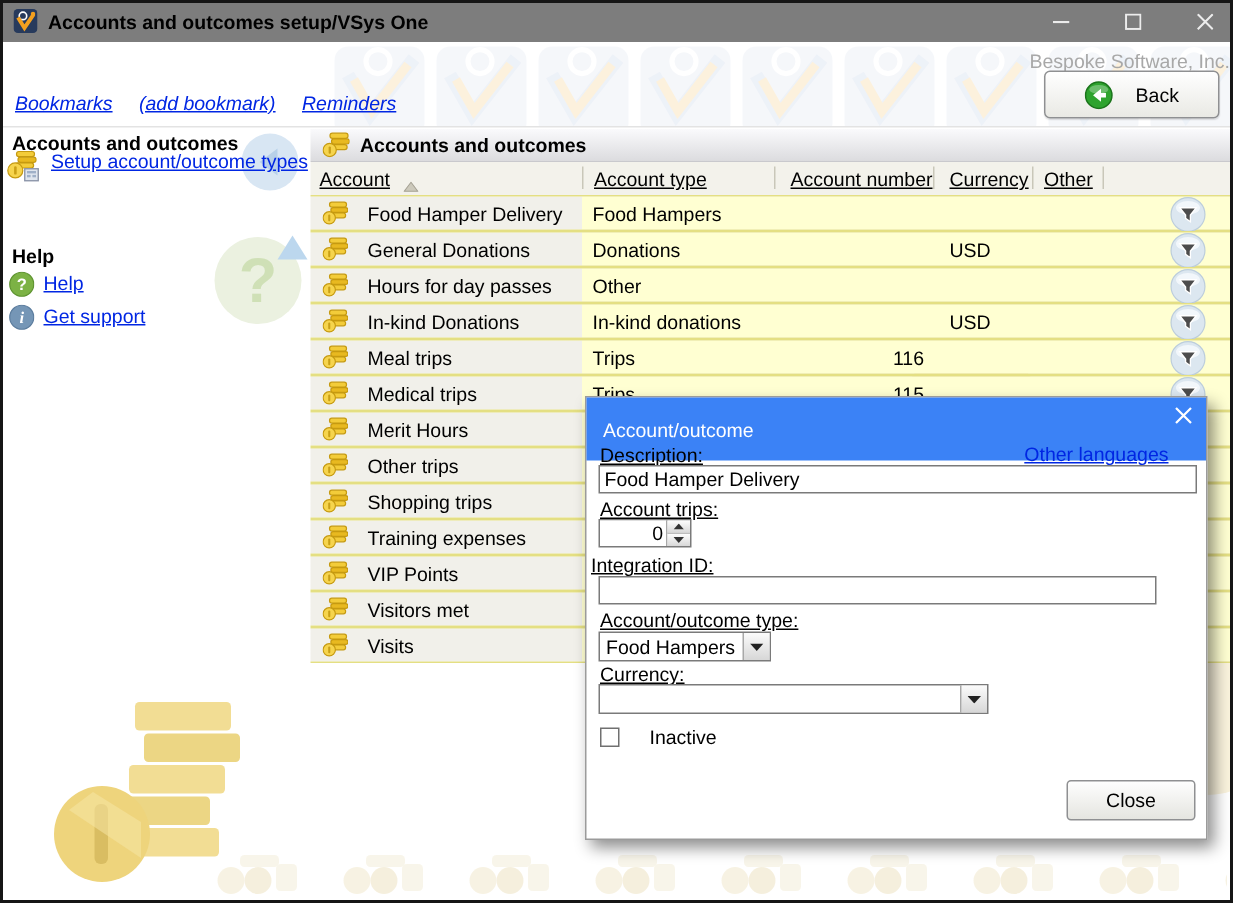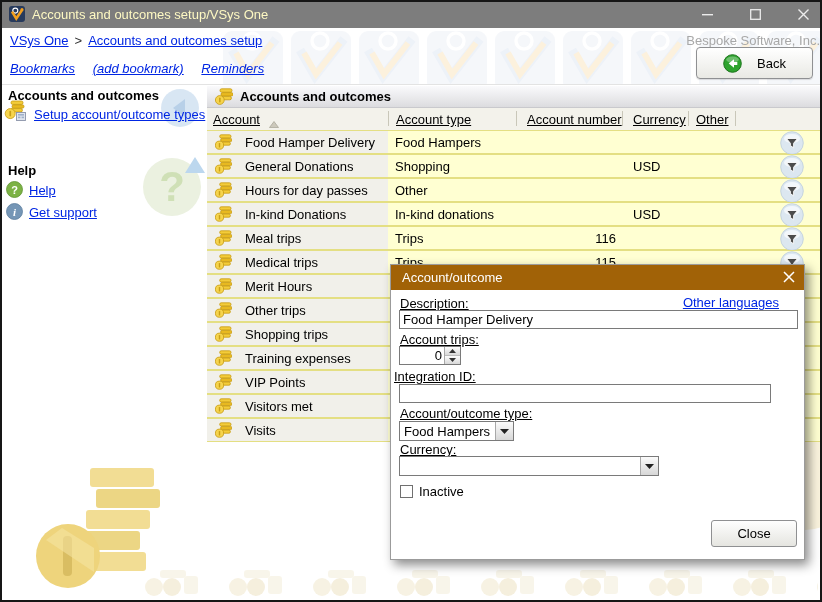--- a/index.html
+++ b/index.html
@@ -4,42 +4,42 @@
 <style>
   html,body{margin:0;padding:0;background:#555;}
   .window{position:relative;width:822px;height:602px;background:#fff;overflow:hidden;
           font-family:"Liberation Sans",sans-serif;font-size:13px;color:#000;}
   .frame{position:absolute;inset:0;border:2px solid #161616;pointer-events:none;z-index:120;}
 
   
   .titlebar{position:absolute;left:0;top:0;right:0;height:28px;background:#7d7d7d;z-index:60;
             display:flex;align-items:center;}
   .titlebar .appicon{margin-left:9px;display:flex;}
-  .titlebar .ttext{margin-left:7px;color:#fef9c3;font-size:13px;}
+  .titlebar .ttext{margin-left:7px;color:#000000;font-size:13px;font-weight:bold;}
   .winbtns{position:absolute;right:8px;top:0;height:28px;display:flex;align-items:center;gap:26px;}
   .winbtn{width:22px;height:22px;display:flex;align-items:center;justify-content:center;cursor:default;}
 
   
   .hline{position:absolute;left:0;top:84px;right:0;height:1px;background:#e3e3e3;z-index:3;}
   .banner-tiles{position:absolute;left:222px;top:30px;width:598px;height:54px;overflow:hidden;
                 display:flex;gap:6px;z-index:0;opacity:.55;}
   .breadcrumb{position:absolute;left:10px;top:33px;z-index:2;white-space:nowrap;}
   a.lnk{color:#0026e3;text-decoration:underline;cursor:pointer;}
   .crumb-sep{color:#333;margin:0 6px;text-decoration:none;}
   .company{position:absolute;right:2px;top:33px;color:#a8a8a8;z-index:2;white-space:nowrap;}
   .quicklinks{position:absolute;left:10px;top:61px;z-index:2;font-style:italic;white-space:nowrap;}
   .quicklinks a{margin-right:14px;}
   .back-btn{position:absolute;left:696px;top:47px;width:115px;height:30px;z-index:4;
             border:1px solid #8f9092;border-radius:4px;background:linear-gradient(#ffffff,#e9e9e4);
             display:flex;align-items:center;justify-content:center;gap:15px;font-size:13px;cursor:pointer;
             box-shadow:0 1px 1px rgba(0,0,0,.12);}
 
   
   .side-head{position:absolute;left:8px;font-weight:bold;z-index:2;}
-  .side-item{position:absolute;display:flex;align-items:flex-end;gap:6px;z-index:2;}
+  .side-item{position:absolute;display:flex;align-items:flex-start;gap:6px;z-index:2;}
   .wm-arrow{position:absolute;left:160px;top:88px;z-index:1;opacity:.8;}
   .wm-q{position:absolute;left:143px;top:158px;width:58px;height:58px;border-radius:50%;
         background:#ebf1e0;z-index:1;display:flex;align-items:center;justify-content:center;}
   .wm-q span{color:#cfe0b6;font-weight:bold;font-size:42px;line-height:1;}
   .wm-qtri{position:absolute;left:184px;top:156px;z-index:1;}
 
   
   .panel-header{position:absolute;left:207px;top:86px;right:0;height:22px;z-index:2;
                 background:linear-gradient(#fafafc,#dcdcdf);border-bottom:1px solid #c9c9cd;
                 display:flex;align-items:center;gap:7px;padding-left:8px;box-sizing:border-box;}
@@ -65,41 +65,41 @@
 
   
   .big-coins{position:absolute;left:28px;top:468px;z-index:1;}
   .bottom-coins{position:absolute;left:140px;top:570px;right:4px;height:26px;overflow:hidden;
                 display:flex;gap:26px;z-index:1;opacity:.5;}
 
   
   .dialog{position:absolute;left:390px;top:264px;width:415px;height:296px;background:#fff;
           border:1px solid #9b9b9b;box-sizing:border-box;z-index:50;
           box-shadow:4px 5px 10px rgba(0,0,0,.45);}
-  .dlg-title{position:absolute;left:0;top:0;right:0;height:25px;background:#a16207;color:#fff;
+  .dlg-title{position:absolute;left:0;top:0;right:0;height:42px;background:#3b82f6;color:#fff;
              display:flex;align-items:center;padding-left:11px;box-sizing:border-box;cursor:default;}
   .dlg-x{position:absolute;right:9px;top:6px;cursor:pointer;display:flex;}
   .dlg-lbl{position:absolute;white-space:nowrap;text-decoration:underline;}
   .dlg-input{position:absolute;height:19px;border:1px solid #7a7a7a;box-sizing:border-box;
              font-family:"Liberation Sans",sans-serif;font-size:13px;padding:0 3px;background:#fff;}
   .other-lang{position:absolute;right:25px;top:30px;}
   .spinner{position:absolute;left:8px;top:81px;width:62px;height:19px;border:1px solid #7a7a7a;
            box-sizing:border-box;display:flex;background:#fff;}
   .spinner input{flex:1;border:none;outline:none;text-align:right;font-size:13px;min-width:0;
                  font-family:"Liberation Sans",sans-serif;padding-right:2px;}
   .spin-btns{width:15px;display:flex;flex-direction:column;border-left:1px solid #a8a8a8;}
   .spin-btn{flex:1;display:flex;align-items:center;justify-content:center;
             background:linear-gradient(#fdfdfd,#d8d8d8);cursor:pointer;}
   .spin-btn + .spin-btn{border-top:1px solid #bdbdbd;}
   .combo{position:absolute;height:20px;border:1px solid #7a7a7a;box-sizing:border-box;background:#fff;
          display:flex;align-items:center;cursor:pointer;}
   .combo-val{flex:1;padding-left:4px;white-space:nowrap;overflow:hidden;}
   .combo-btn{width:17px;align-self:stretch;display:flex;align-items:center;justify-content:center;
              background:linear-gradient(#fbfbfb,#d7d7d7);border-left:1px solid #a8a8a8;}
-  .cbrow{position:absolute;left:9px;top:219px;display:flex;align-items:center;gap:6px;justify-content:flex-end;}
+  .cbrow{position:absolute;left:9px;top:219px;display:flex;align-items:center;gap:20px;justify-content:flex-end;}
   .cb{width:13px;height:13px;border:1px solid #707070;background:#fff;box-sizing:border-box;cursor:pointer;}
   .close-btn{position:absolute;left:320px;top:255px;width:86px;height:27px;border:1px solid #8f9092;
              border-radius:3px;background:linear-gradient(#fefefe,#e5e5e0);font-size:13px;
              font-family:"Liberation Sans",sans-serif;cursor:pointer;}
 </style>
 </head>
 <body>
 
 <div class="window">
 
@@ -183,23 +183,20 @@
     </svg>
       <svg width="62" height="62" viewBox="0 0 62 62" style="flex:none">
       <rect x="1" y="1" width="60" height="60" rx="9" fill="#eef1f7"></rect>
       <path d="M10 20 L25 46 L54 9" stroke="#e0e8f3" stroke-width="9" fill="none"></path>
       <path d="M14 23 L26 44 L50 13" stroke="#fbe7c2" stroke-width="6" fill="none"></path>
       <circle cx="30" cy="11" r="8" stroke="#ffffff" stroke-width="3.5" fill="none"></circle>
     </svg>
     </div>
   <div class="hline"></div>
 
-  <div class="breadcrumb">
-    <a class="lnk">VSys One</a><span class="crumb-sep">&gt;</span><a class="lnk">Accounts and outcomes setup</a>
-  </div>
   <div class="company">Bespoke Software, Inc.</div>
   <div class="quicklinks">
     <a class="lnk">Bookmarks</a>
     <a class="lnk">(add bookmark)</a>
     <a class="lnk">Reminders</a>
   </div>
   <div class="back-btn">
     <span style="display:flex">
       <svg width="19" height="19" viewBox="0 0 19 19">
         <circle cx="9.5" cy="9.5" r="8.8" fill="#2ea32e" stroke="#1b741b" stroke-width="1"></circle>
@@ -325,21 +322,21 @@
       <span class="coin-ic">
         <svg width="17" height="16" viewBox="0 0 17 16">
           <rect x="4.7" y="0.8" width="11.3" height="3.2" rx="1.5" fill="#f3cc3a" stroke="#c69a10" stroke-width="0.8"></rect>
           <rect x="5.6" y="4.4" width="11.3" height="3.2" rx="1.5" fill="#e8b920" stroke="#c69a10" stroke-width="0.8"></rect>
           <rect x="4.1" y="8" width="11.3" height="3.2" rx="1.5" fill="#f3cc3a" stroke="#c69a10" stroke-width="0.8"></rect>
           <circle cx="4.5" cy="11.2" r="4.1" fill="#f6d44d" stroke="#c69a10" stroke-width="0.8"></circle>
           <rect x="3.8" y="9" width="1.4" height="4.5" rx="0.6" fill="#caa017"></rect>
         </svg>
       </span>
       <span class="c-acc">General Donations</span>
-      <span class="c-type">Shopping</span>
+      <span class="c-type">Donations</span>
       <span class="c-num"></span>
       <span class="c-cur">USD</span>
       <span class="funnel">
         <svg width="24" height="24" viewBox="0 0 24 24">
           <circle cx="12" cy="12" r="11.3" fill="#dce7f0" stroke="#bccddc" stroke-width="0.8"></circle>
           <ellipse cx="12" cy="7.5" rx="8" ry="4.5" fill="#f2f7fb"></ellipse>
           <path d="M6.5 7.5 H17.5 L13.6 12.3 V16.8 L10.4 14.6 V12.3 Z" fill="#4c4c4c" stroke="#ffffff" stroke-width="0.9"></path>
         </svg>
       </span>
     </div>

